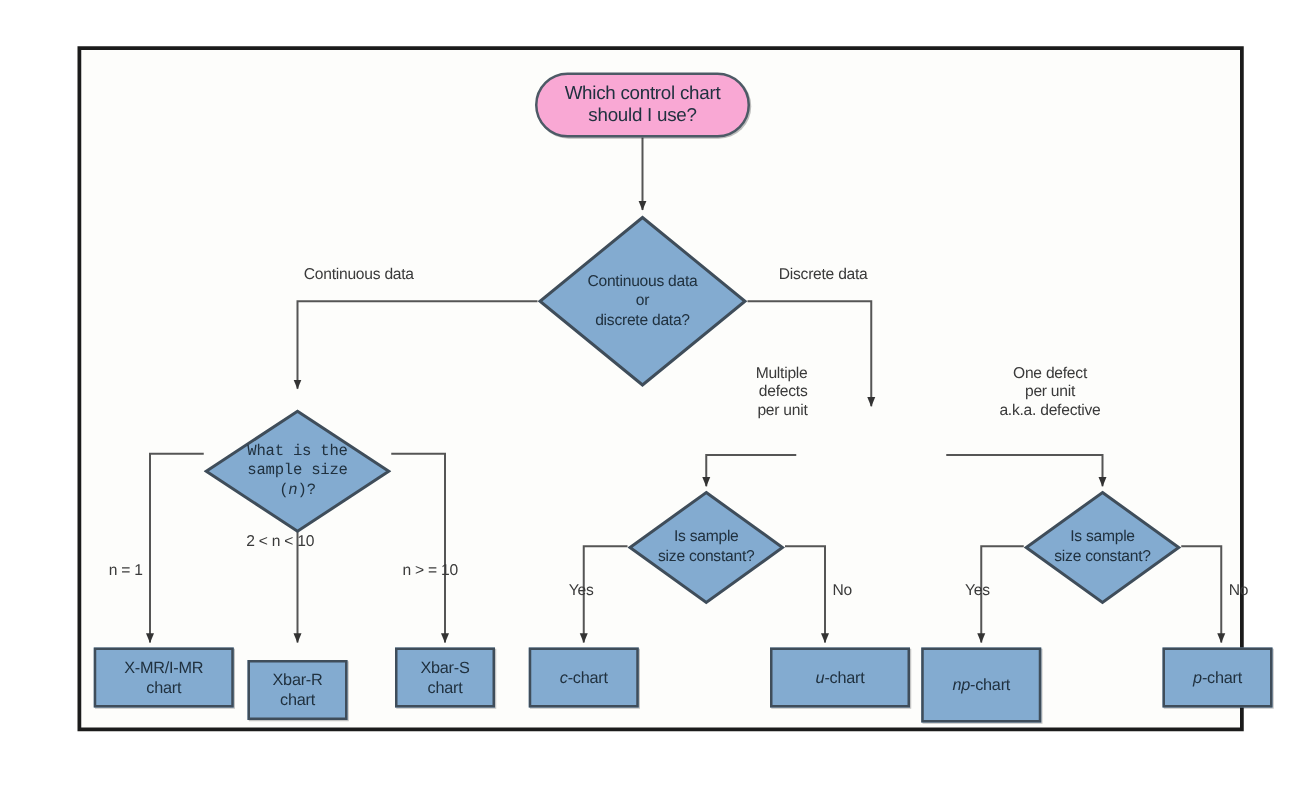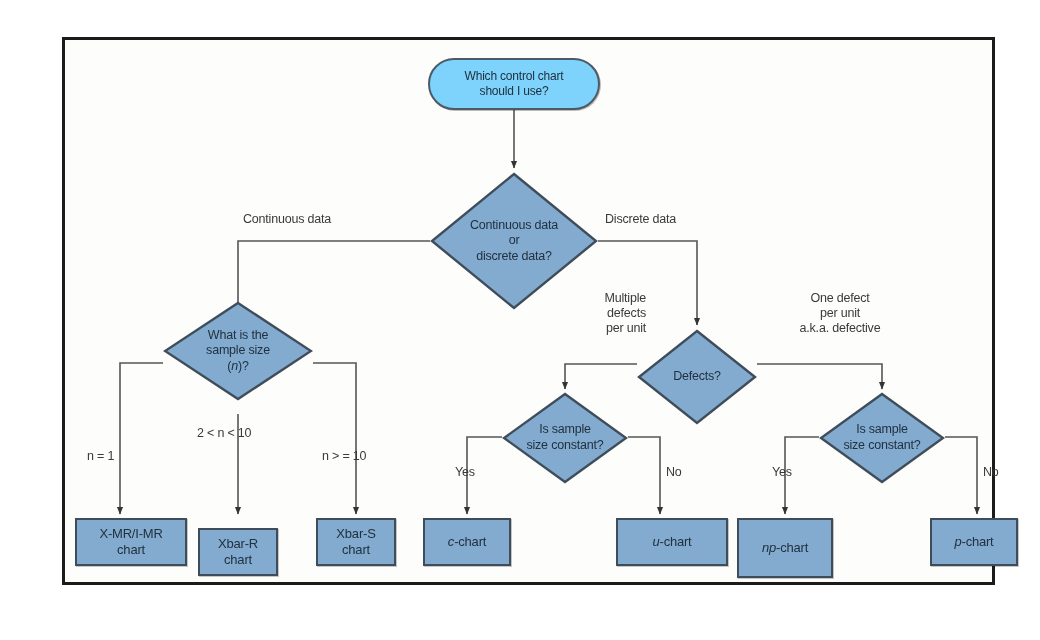--- a/index.html
+++ b/index.html
@@ -41,24 +41,24 @@
     display: flex;
     align-items: center;
     justify-content: center;
     text-align: center;
     line-height: 1.22;
     letter-spacing: -0.2px;
     user-select: none;
   }
   
   .terminator {
-    background: #7dd3fc;
+    background: #f9a8d4;
     border: 2px solid #4d5a66;
     border-radius: 26px;
-    font-size: 12px;
+    font-size: 15px;
     box-shadow: 1px 1px 0 rgba(0,0,0,0.25);
   }
   
   .rect {
     background: #83abd0;
     border: 2px solid #3f4d5a;
     font-size: 13px;
     box-shadow: 1px 1px 0 rgba(0,0,0,0.22);
   }
   .rect .ital { font-style: italic; }
@@ -151,39 +151,33 @@
     </svg>
     <div class="diamond-label">
       <div>
         <span>Continuous data</span><br>
         <span>or</span><br>
         <span>discrete data?</span>
       </div>
     </div>
   </div>
 
-  <div class="diamond-wrap" style="left:163px; top:301px; width:150px; height:100px;">
+  <div class="diamond-wrap" style="left:163px; top:327px; width:150px; height:100px;font-family:Liberation Mono, monospace;">
     <svg class="diamond-shape" viewBox="0 0 150 100" preserveAspectRatio="none">
       <polygon points="75,2 148,50 75,98 2,50" fill="#83abd0" stroke="#3f4d5a" stroke-width="2.4"></polygon>
     </svg>
     <div class="diamond-label">
       <div>
         <span>What is the</span><br>
         <span>sample size</span><br>
         <span>(</span><span class="ital">n</span><span>)?</span>
       </div>
     </div>
   </div>
 
-  <div class="diamond-wrap" style="left:637px; top:329px; width:120px; height:96px;">
-    <svg class="diamond-shape" viewBox="0 0 120 96" preserveAspectRatio="none">
-      <polygon points="60,2 118,48 60,94 2,48" fill="#83abd0" stroke="#3f4d5a" stroke-width="2.4"></polygon>
-    </svg>
-    <div class="diamond-label">Defects?</div>
-  </div>
 
   <div class="diamond-wrap" style="left:502px; top:392px; width:126px; height:92px;">
     <svg class="diamond-shape" viewBox="0 0 126 92" preserveAspectRatio="none">
       <polygon points="63,2 124,46 63,90 2,46" fill="#83abd0" stroke="#3f4d5a" stroke-width="2.4"></polygon>
     </svg>
     <div class="diamond-label">
       <div>
         <span>Is sample</span><br>
         <span>size constant?</span>
       </div>
@@ -197,21 +191,21 @@
     <div class="diamond-label">
       <div>
         <span>Is sample</span><br>
         <span>size constant?</span>
       </div>
     </div>
   </div>
 
   <div class="edge-label" style="left:243px; top:212px;">Continuous data</div>
 
-  <div class="edge-label" style="left:605px; top:212px;">Discrete data</div>
+  <div class="edge-label" style="left:623px; top:212px;">Discrete data</div>
 
   <div class="edge-label" style="left:87px; top:449px;">n = 1</div>
 
   <div class="edge-label" style="left:197px; top:426px;">2 &lt; n &lt; 10</div>
 
   <div class="edge-label" style="left:322px; top:449px;">n &gt; = 10</div>
 
   <div class="edge-label multi" style="left:560px; top:291px; width:86px; text-align:right;">
     <span>Multiple</span><br>
     <span>defects</span><br>

